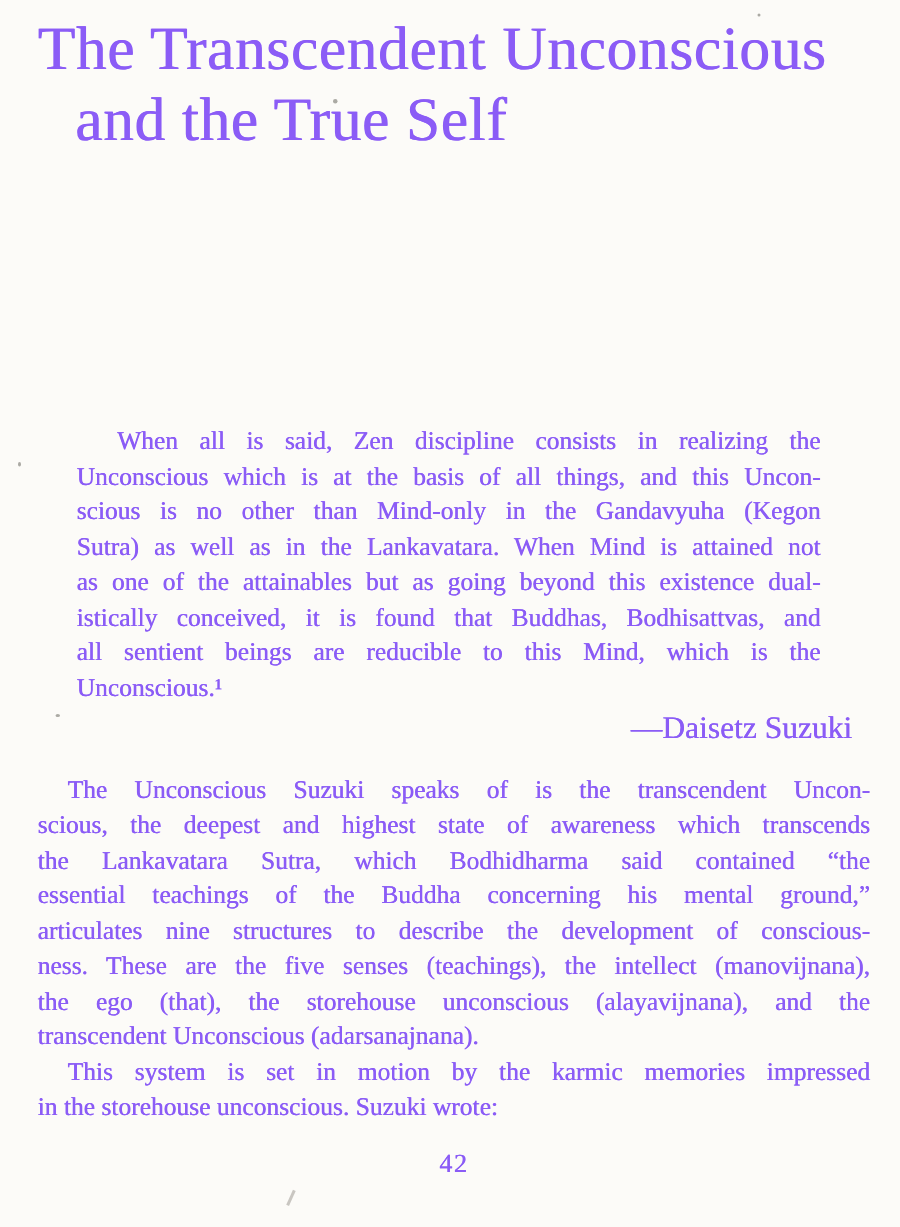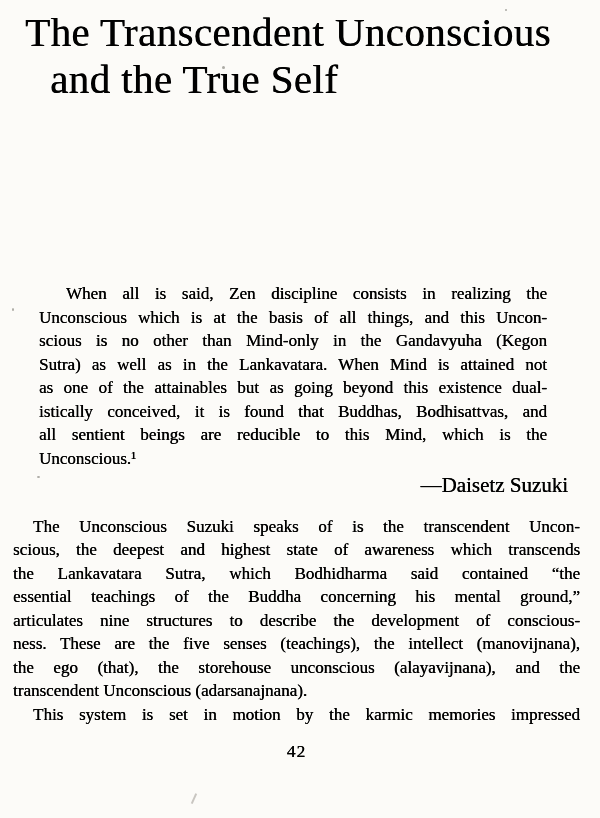--- a/index.html
+++ b/index.html
@@ -6,37 +6,37 @@
     margin: 0;
     padding: 0;
     background: #e8e8e8;
   }
   .page {
     position: relative;
     width: 600px;
     height: 818px;
     margin: 0 auto;
     background: #fcfbf8;
-    color: #000000;
+    color: #8b5cf6;
     font-family: "Liberation Serif", "DejaVu Serif", serif;
     overflow: hidden;
   }
   .title {
     margin: 0;
     padding: 9px 0 0 25px;
     font-size: 41px;
     line-height: 47px;
     font-weight: 400;
     letter-spacing: 0.4px;
     text-shadow: 0.45px 0.3px 0 currentColor;
   }
   .title span { display: block; }
   .title .tl2 { padding-left: 25px; }
 
-  .main { padding: 0 20px 0 13px; }
+  .main { padding: 0 20px 0 25px; }
 
   .bodytext {
     font-size: 17px;
     line-height: 23.5px;
     text-shadow: 0.3px 0.2px 0 currentColor;
   }
   .quote {
     margin: 179px 33px 0 26px;
   }
   .tline {
@@ -118,20 +118,21 @@
         <div class="tline"><span>the </span><span class="it">Lankavatara Sutra</span><span>, which Bodhidharma said contained “the</span></div>
         <div class="tline"><span>essential teachings of the Buddha concerning his mental ground,”</span></div>
         <div class="tline"><span>articulates nine structures to describe the development of conscious-</span></div>
         <div class="tline"><span>ness. These are the five senses (</span><span class="it">teachings</span><span>), the intellect (</span><span class="it">manovijnana</span><span>),</span></div>
         <div class="tline"><span>the ego (</span><span class="it">that</span><span>), the storehouse unconscious (</span><span class="it">alayavijnana</span><span>), and the</span></div>
         <div class="tline lastline"><span>transcendent Unconscious (</span><span class="it">adarsanajnana</span><span>).</span></div>
       </div>
 
     <div class="para para2 bodytext">
         <div class="tline indent"><span>This system is set in motion by the karmic memories impressed</span></div>
+        <div class="tline lastline"><span>in the storehouse unconscious. Suzuki wrote:</span></div>
       </div>
 
     <div class="pageno">42</div>
   </div>
 
   <div class="speckle sp1"></div>
   <div class="speckle sp2"></div>
   <div class="speckle sp3"></div>
   <div class="speckle sp4"></div>
   <div class="scratch"></div>

